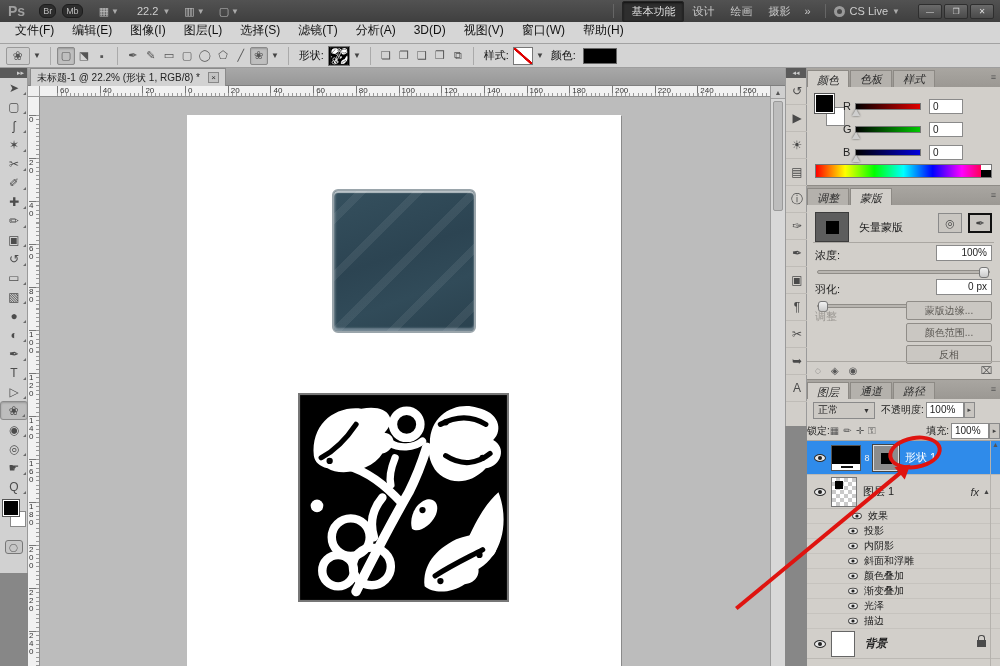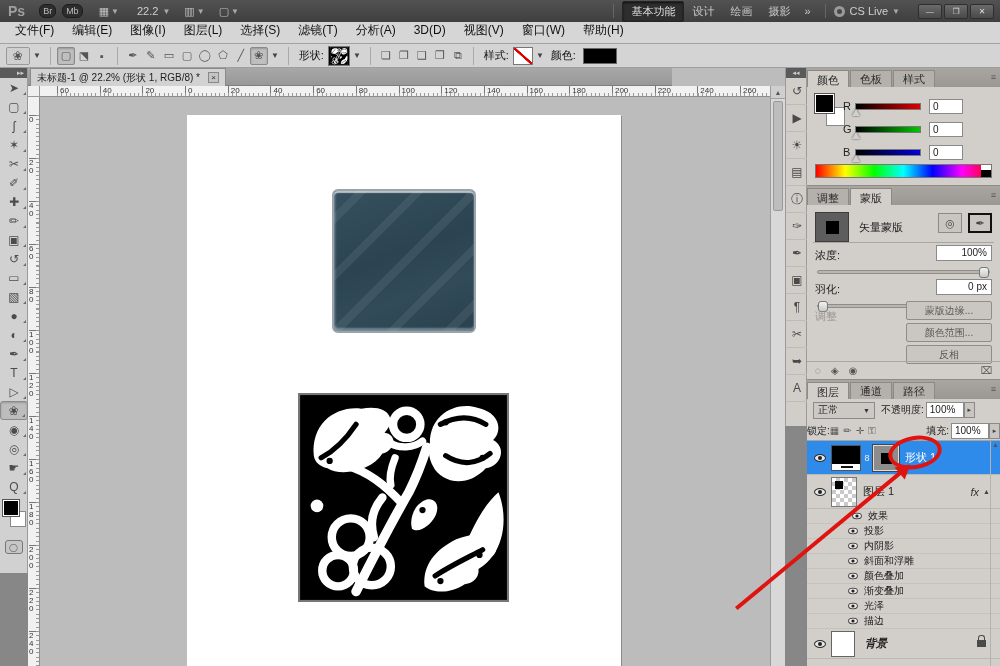--- a/index.html
+++ b/index.html
@@ -57,21 +57,21 @@
     border-left:3px solid transparent; border-bottom:3px solid #6a6a6a; }
   .fgbg { position:relative; width:28px; height:34px; margin-top:4px; }
   .fg-swatch { position:absolute; left:3px; top:0; width:16px; height:16px; background:#000; border:1px solid #fff; outline:1px solid #555; z-index:2; }
   .bg-swatch { position:absolute; left:10px; top:11px; width:16px; height:16px; background:#fff; border:1px solid #888; }
   .quickmask { width:18px; height:14px; margin:6px auto 0; border:1px solid #777; border-radius:3px; background:#c6c6c6;
     display:flex; align-items:center; justify-content:center; font-size:8px; color:#555; }
   .below-toolbar { position:absolute; left:0; top:573px; width:28px; height:93px; background:#878787; }
 
   
   .docarea { position:absolute; left:28px; top:68px; width:757px; height:598px; background:#bcbcbc; }
-  .tabbar { position:absolute; left:0; top:0; width:644px; height:18px; background:linear-gradient(#a8a8a8,#989898); border-bottom:1px solid #7f7f7f; }
+  .tabbar { position:absolute; left:0; top:0; width:757px; height:18px; background:linear-gradient(#a8a8a8,#989898); border-bottom:1px solid #7f7f7f; }
   .doctab { position:absolute; left:2px; top:0; height:18px; background:#d2d2d2; border:1px solid #8a8a8a; border-bottom:none;
     display:flex; align-items:center; padding:0 6px; font-size:10px; color:#222; }
   .doctab-close { margin-left:8px; width:11px; height:11px; border:1px solid #888; background:#c4c4c4; font-size:8px;
     display:flex; align-items:center; justify-content:center; color:#333; }
   .ruler-corner { position:absolute; left:0; top:18px; width:12px; height:11px; background:#efefef; border-right:1px solid #999; border-bottom:1px solid #999; }
   .ruler-h { position:absolute; left:12px; top:18px; width:730px; height:11px; background:#f1f1f1; border-bottom:1px solid #8d8d8d; overflow:hidden; }
   .ruler-h::after { content:''; position:absolute; left:17px; right:0; bottom:0; height:3px;
     background:repeating-linear-gradient(to right,#9a9a9a 0 1px,transparent 1px 4.27px); }
   .rh-nums { display:flex; margin-left:17px; }
   .rh-seg { flex:none; width:42.7px; border-left:1px solid #777; padding-left:2px; font-size:8px; color:#333; height:11px; line-height:9px; }
@@ -99,21 +99,21 @@
 
   
   .dock { position:absolute; left:785px; top:68px; width:22px; height:358px; background:#d1cec9; border-left:1px solid #9a9a9a; border-right:1px solid #9a9a9a; }
   .dock-head { height:10px; background:#5a5a5a; color:#ccc; font-size:7px; text-align:center; line-height:10px; }
   .dock-icon { width:22px; height:27px; display:flex; align-items:center; justify-content:center; color:#4a4a4a; font-size:12px; border-bottom:1px solid #bfbcb7; }
   .below-dock { position:absolute; left:785px; top:426px; width:22px; height:240px; background:#878787; }
 
   
   .panels { position:absolute; left:807px; top:68px; width:193px; height:598px; background:#d2cfca; }
   .tabrow { height:19px; background:linear-gradient(#a9a6a1,#9b9893); display:flex; align-items:flex-end; position:relative; }
-  .tab { padding:2px 9px; font-size:11px; color:#2c2c2c; background:#b4b1ac; border:1px solid #8d8a85; border-bottom:none; margin-right:1px; height:17px; }
+  .tab { padding:2px 9px; font-size:11px; color:#2c2c2c; background:#b4b1ac; border:1px solid #8d8a85; border-bottom:none; margin-right:1px; height:17px;font-style:italic; }
   .tab.active { background:#d2cfca; }
   .tab-menu { position:absolute; right:4px; top:4px; color:#555; font-size:9px; }
 
   
   .panel-color { position:absolute; left:0; top:0; width:193px; height:118px; border-bottom:1px solid #8f8c87; }
   .cp-swatches { position:absolute; left:8px; top:26px; width:34px; height:34px; }
   .cp-fg { position:absolute; left:0; top:0; width:19px; height:19px; background:#000; border:1px solid #fff; outline:1px solid #555; z-index:2; }
   .cp-bg { position:absolute; left:11px; top:13px; width:19px; height:19px; background:#fff; border:1px solid #888; }
   .cp-slider-row { position:absolute; left:36px; height:16px; display:flex; align-items:center; }
   .cp-label { width:12px; font-size:11px; color:#222; }

